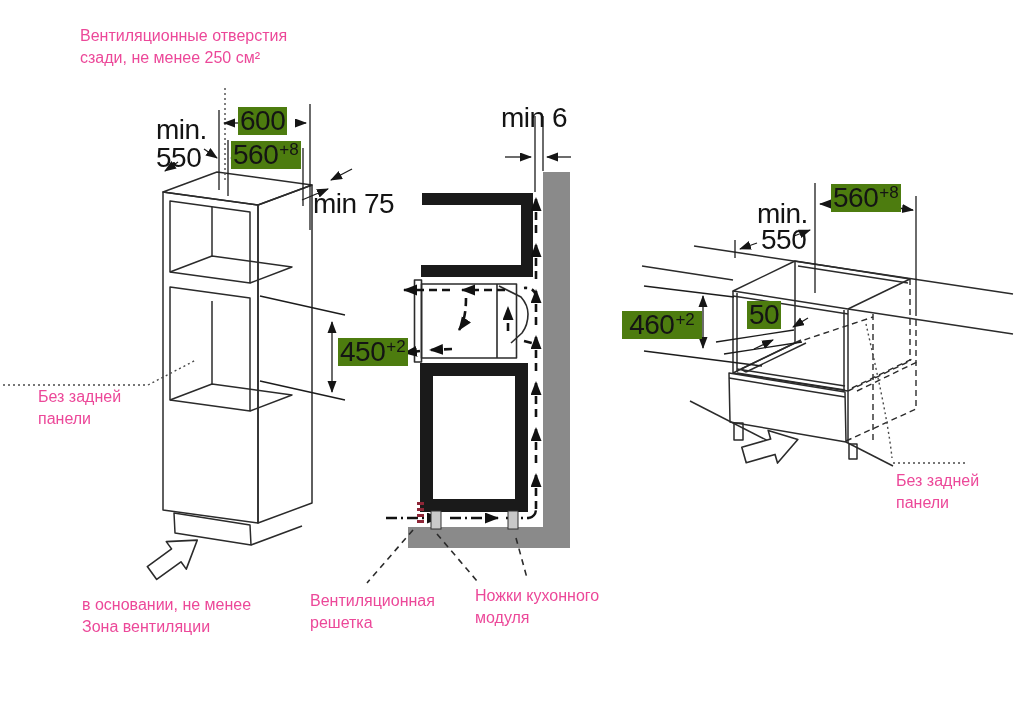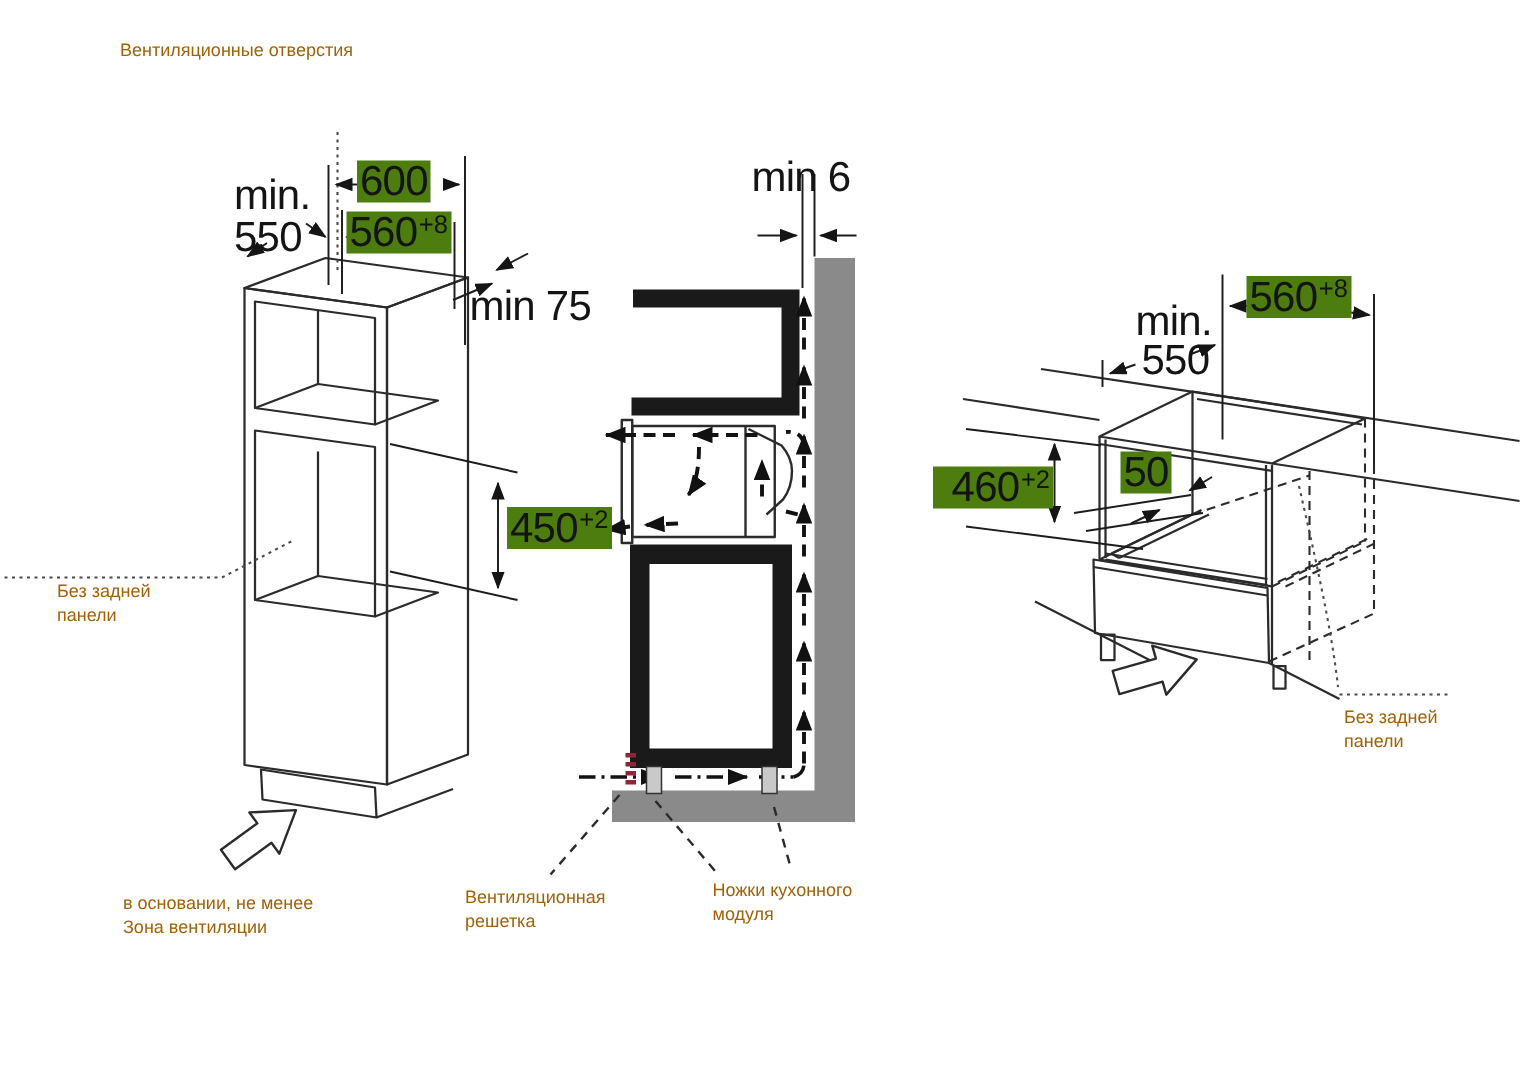--- a/index.html
+++ b/index.html
@@ -2,30 +2,30 @@
 <html><head>
 <meta charset="utf-8">
 <style>
   html,body{margin:0;padding:0;background:#ffffff;}
   .stage{
     position:relative;width:1023px;height:717px;background:#fff;
     font-family:"Liberation Sans", sans-serif;overflow:hidden;
   }
   svg.canvas{position:absolute;left:0;top:0;}
   .note{
-    position:absolute;color:#a16207;font-size:12px;line-height:1.35;
+    position:absolute;color:#ec4899;font-size:16px;line-height:1.35;
     white-space:nowrap;
   }
   .dim{
     position:absolute;color:#141414;font-size:28px;line-height:1.0;
     white-space:nowrap;letter-spacing:-0.5px;
   }
   .dim.bg{background:#4d7c0f;padding:0 2px;}
   .sup{font-size:17px;position:relative;top:-9px;margin-left:1px;letter-spacing:0;}
-  .ralign{text-align:right;}
+  .ralign{text-align:center;}
 </style>
 </head>
 <body>
 
 <div class="stage">
 
   <svg class="canvas" width="1023" height="717" viewBox="0 0 1023 717">
     <defs>
       <marker id="da" markerUnits="userSpaceOnUse" markerWidth="13" markerHeight="10" refX="11" refY="4.5" orient="auto">
         <path d="M0,0 L12,4.5 L0,9 Z" fill="#151515"></path>
@@ -205,20 +205,21 @@
       </g>
 
       <g transform="translate(744,455) rotate(-16)">
         <path d="M0,-8 L30,-8 L30,-17 L56,0 L30,17 L30,8 L0,8 Z" fill="#fff" stroke="#2b2b2b" stroke-width="1.6" stroke-linejoin="round"></path>
       </g>
     </g>
   </svg>
 
   <div class="note" style="left:80px;top:25px">
     <div>Вентиляционные отверстия</div>
+    <div>сзади, не менее 250 см²</div>
   </div>
 
   <div class="note" style="left:38px;top:386px">
     <div>Без задней</div>
     <div>панели</div>
   </div>
 
   <div class="note" style="left:82px;top:594px">
     <div>в основании, не менее</div>
     <div>Зона вентиляции</div>

